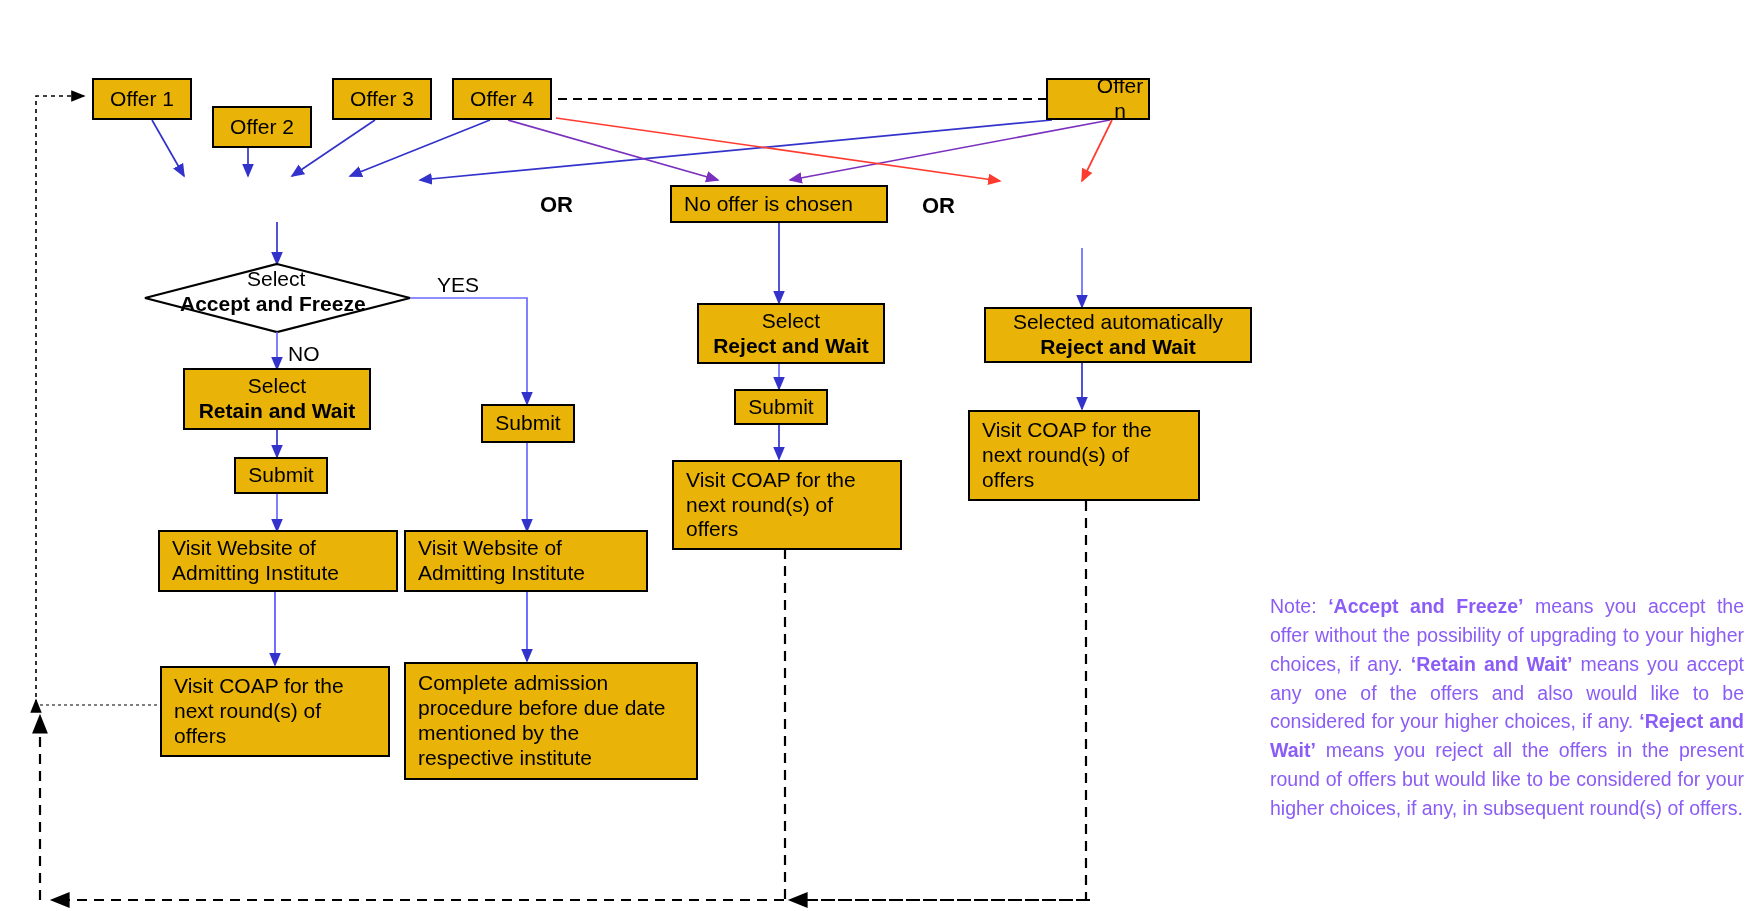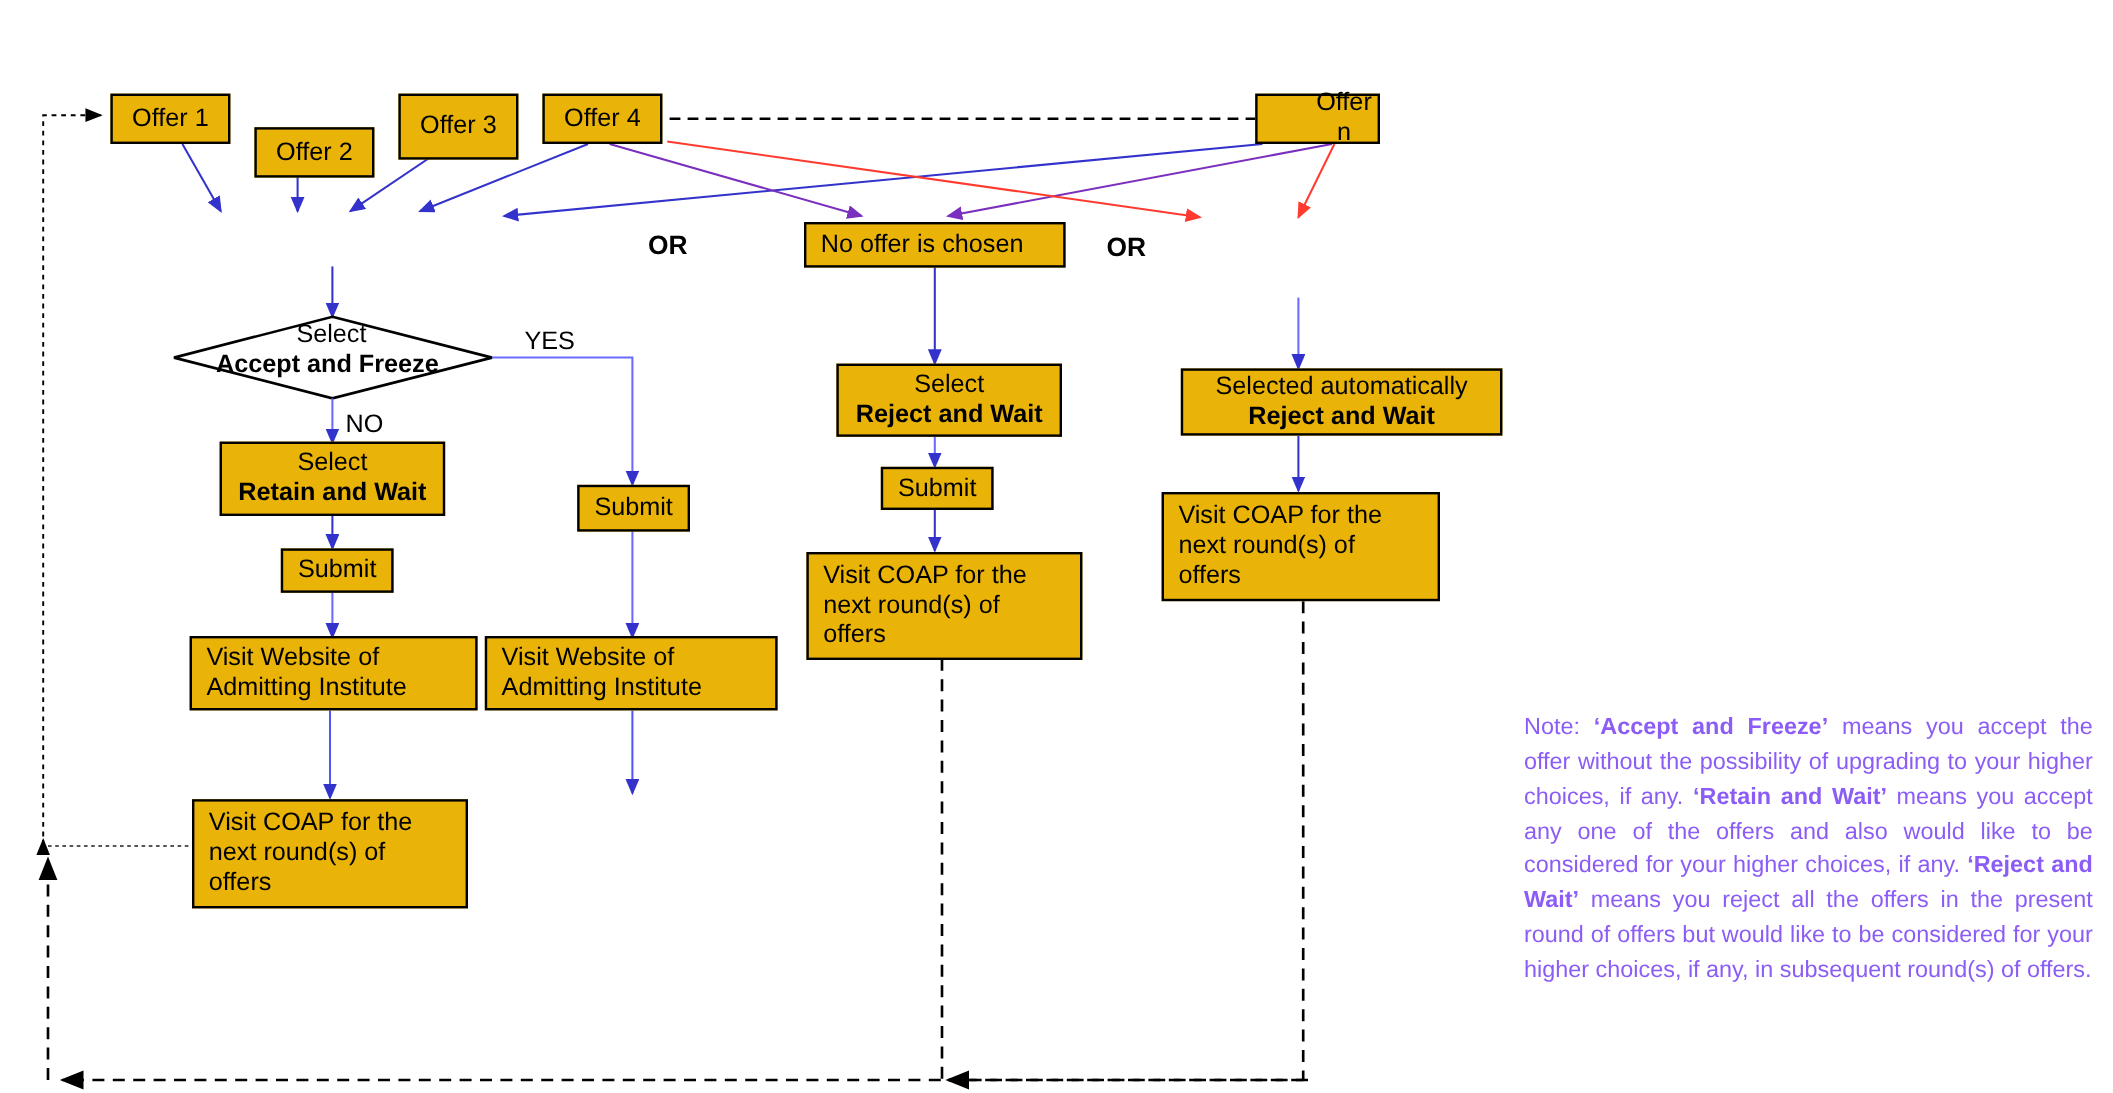--- a/index.html
+++ b/index.html
@@ -149,21 +149,21 @@
     <path d="M1086,900 L790,900" fill="none" stroke="#000" stroke-width="2.2" stroke-dasharray="10,7" marker-end="url(#ak)"></path>
     <path d="M40,900 L40,716" fill="none" stroke="#000" stroke-width="2.2" stroke-dasharray="10,7" marker-end="url(#ak)"></path>
   </svg>
 
   <div class="node center" style="left:92px; top:78px; width:100px; height:42px;">
     <span>Offer 1</span>
   </div>
   <div class="node center" style="left:212px; top:78px; width:100px; height:42px;margin-top:28px;">
     <span>Offer 2</span>
   </div>
-  <div class="node center" style="left:332px; top:78px; width:100px; height:55px;">
+  <div class="node center" style="left:332px; top:78px; width:100px; height:42px;">
     <span>Offer 3</span>
   </div>
   <div class="node center" style="left:452px; top:78px; width:100px; height:42px;">
     <span>Offer 4</span>
   </div>
   <div class="node center" style="left:1046px; top:78px; width:104px; height:42px;padding-left:44px;">
     <span>Offer n</span>
   </div>
 
 
@@ -204,20 +204,26 @@
     <span>Visit Website of</span>
     <span>Admitting Institute</span>
   </div>
 
   <div class="node left" style="left:160px; top:666px; width:230px; height:91px;">
     <span>Visit COAP for the</span>
     <span>next round(s) of</span>
     <span>offers</span>
   </div>
 
+  <div class="node left" style="left:404px; top:662px; width:294px; height:118px;">
+    <span>Complete admission</span>
+    <span>procedure before due date</span>
+    <span>mentioned by the</span>
+    <span>respective institute</span>
+  </div>
 
   <div class="node center" style="left:697px; top:303px; width:188px; height:61px;">
     <span>Select</span>
     <span class="b">Reject and Wait</span>
   </div>
 
   <div class="node center" style="left:734px; top:389px; width:94px; height:36px;">
     <span>Submit</span>
   </div>
 

